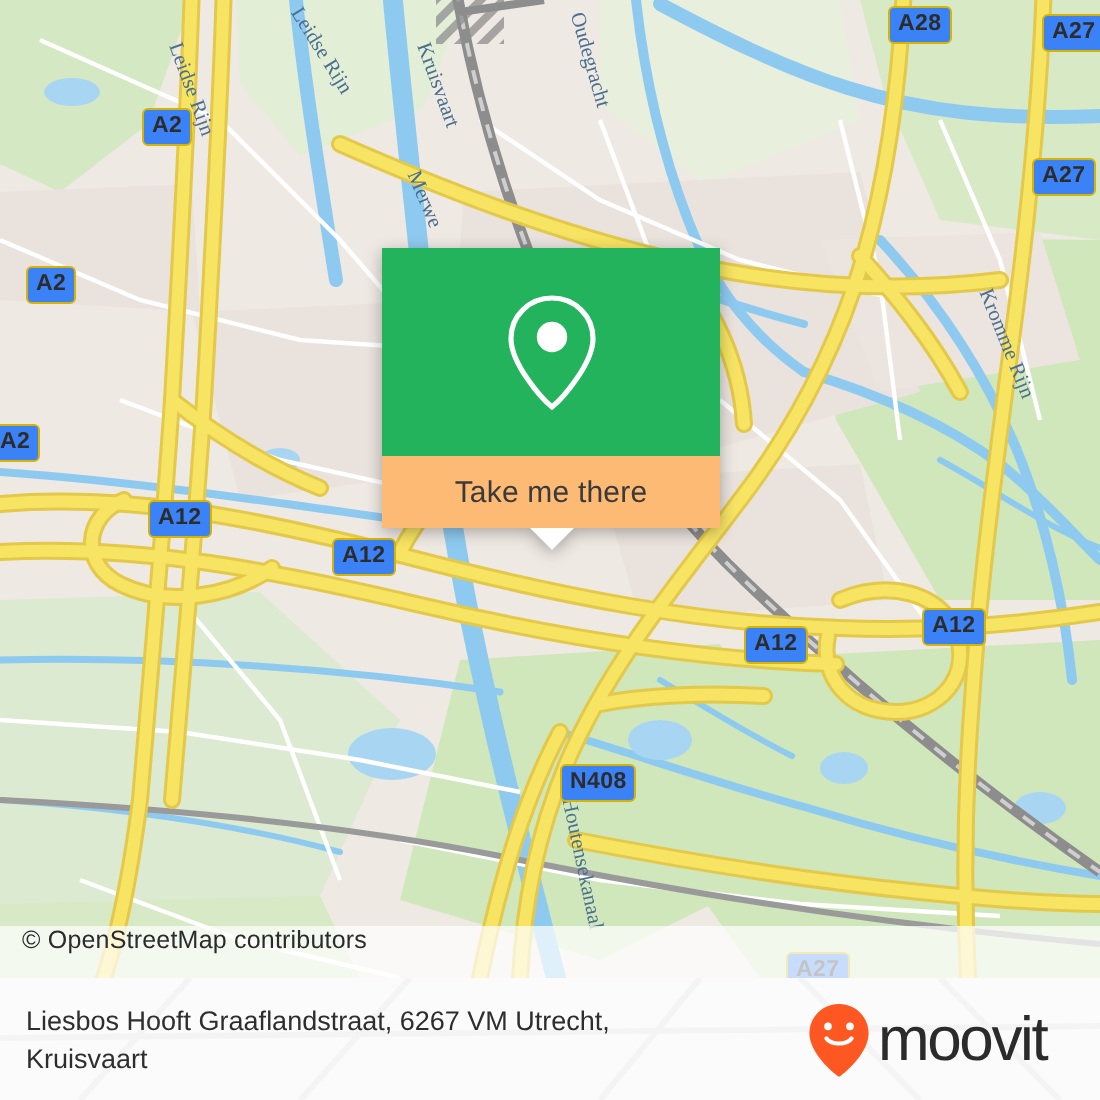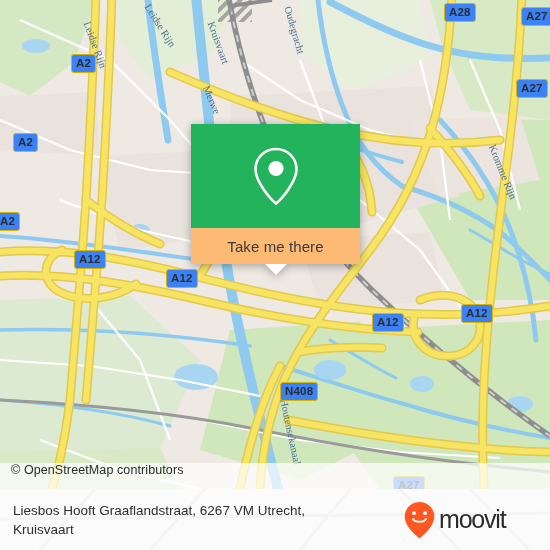--- a/index.html
+++ b/index.html
@@ -114,21 +114,21 @@
     color: #2e2e2e;
     line-height: 19px;
     max-width: 390px;
   }
   #brand {
     display: flex; align-items: center;
     gap: 3px;
     flex: none;
   }
   #brand .wordmark {
-    font-size: 25px;
+    font-size: 31px;
     color: #2b2b2b;
     letter-spacing: -1.2px;
     line-height: 1;
     font-weight: 500;
   }
 </style>
 </head>
 <body>
 
 <div id="root">

